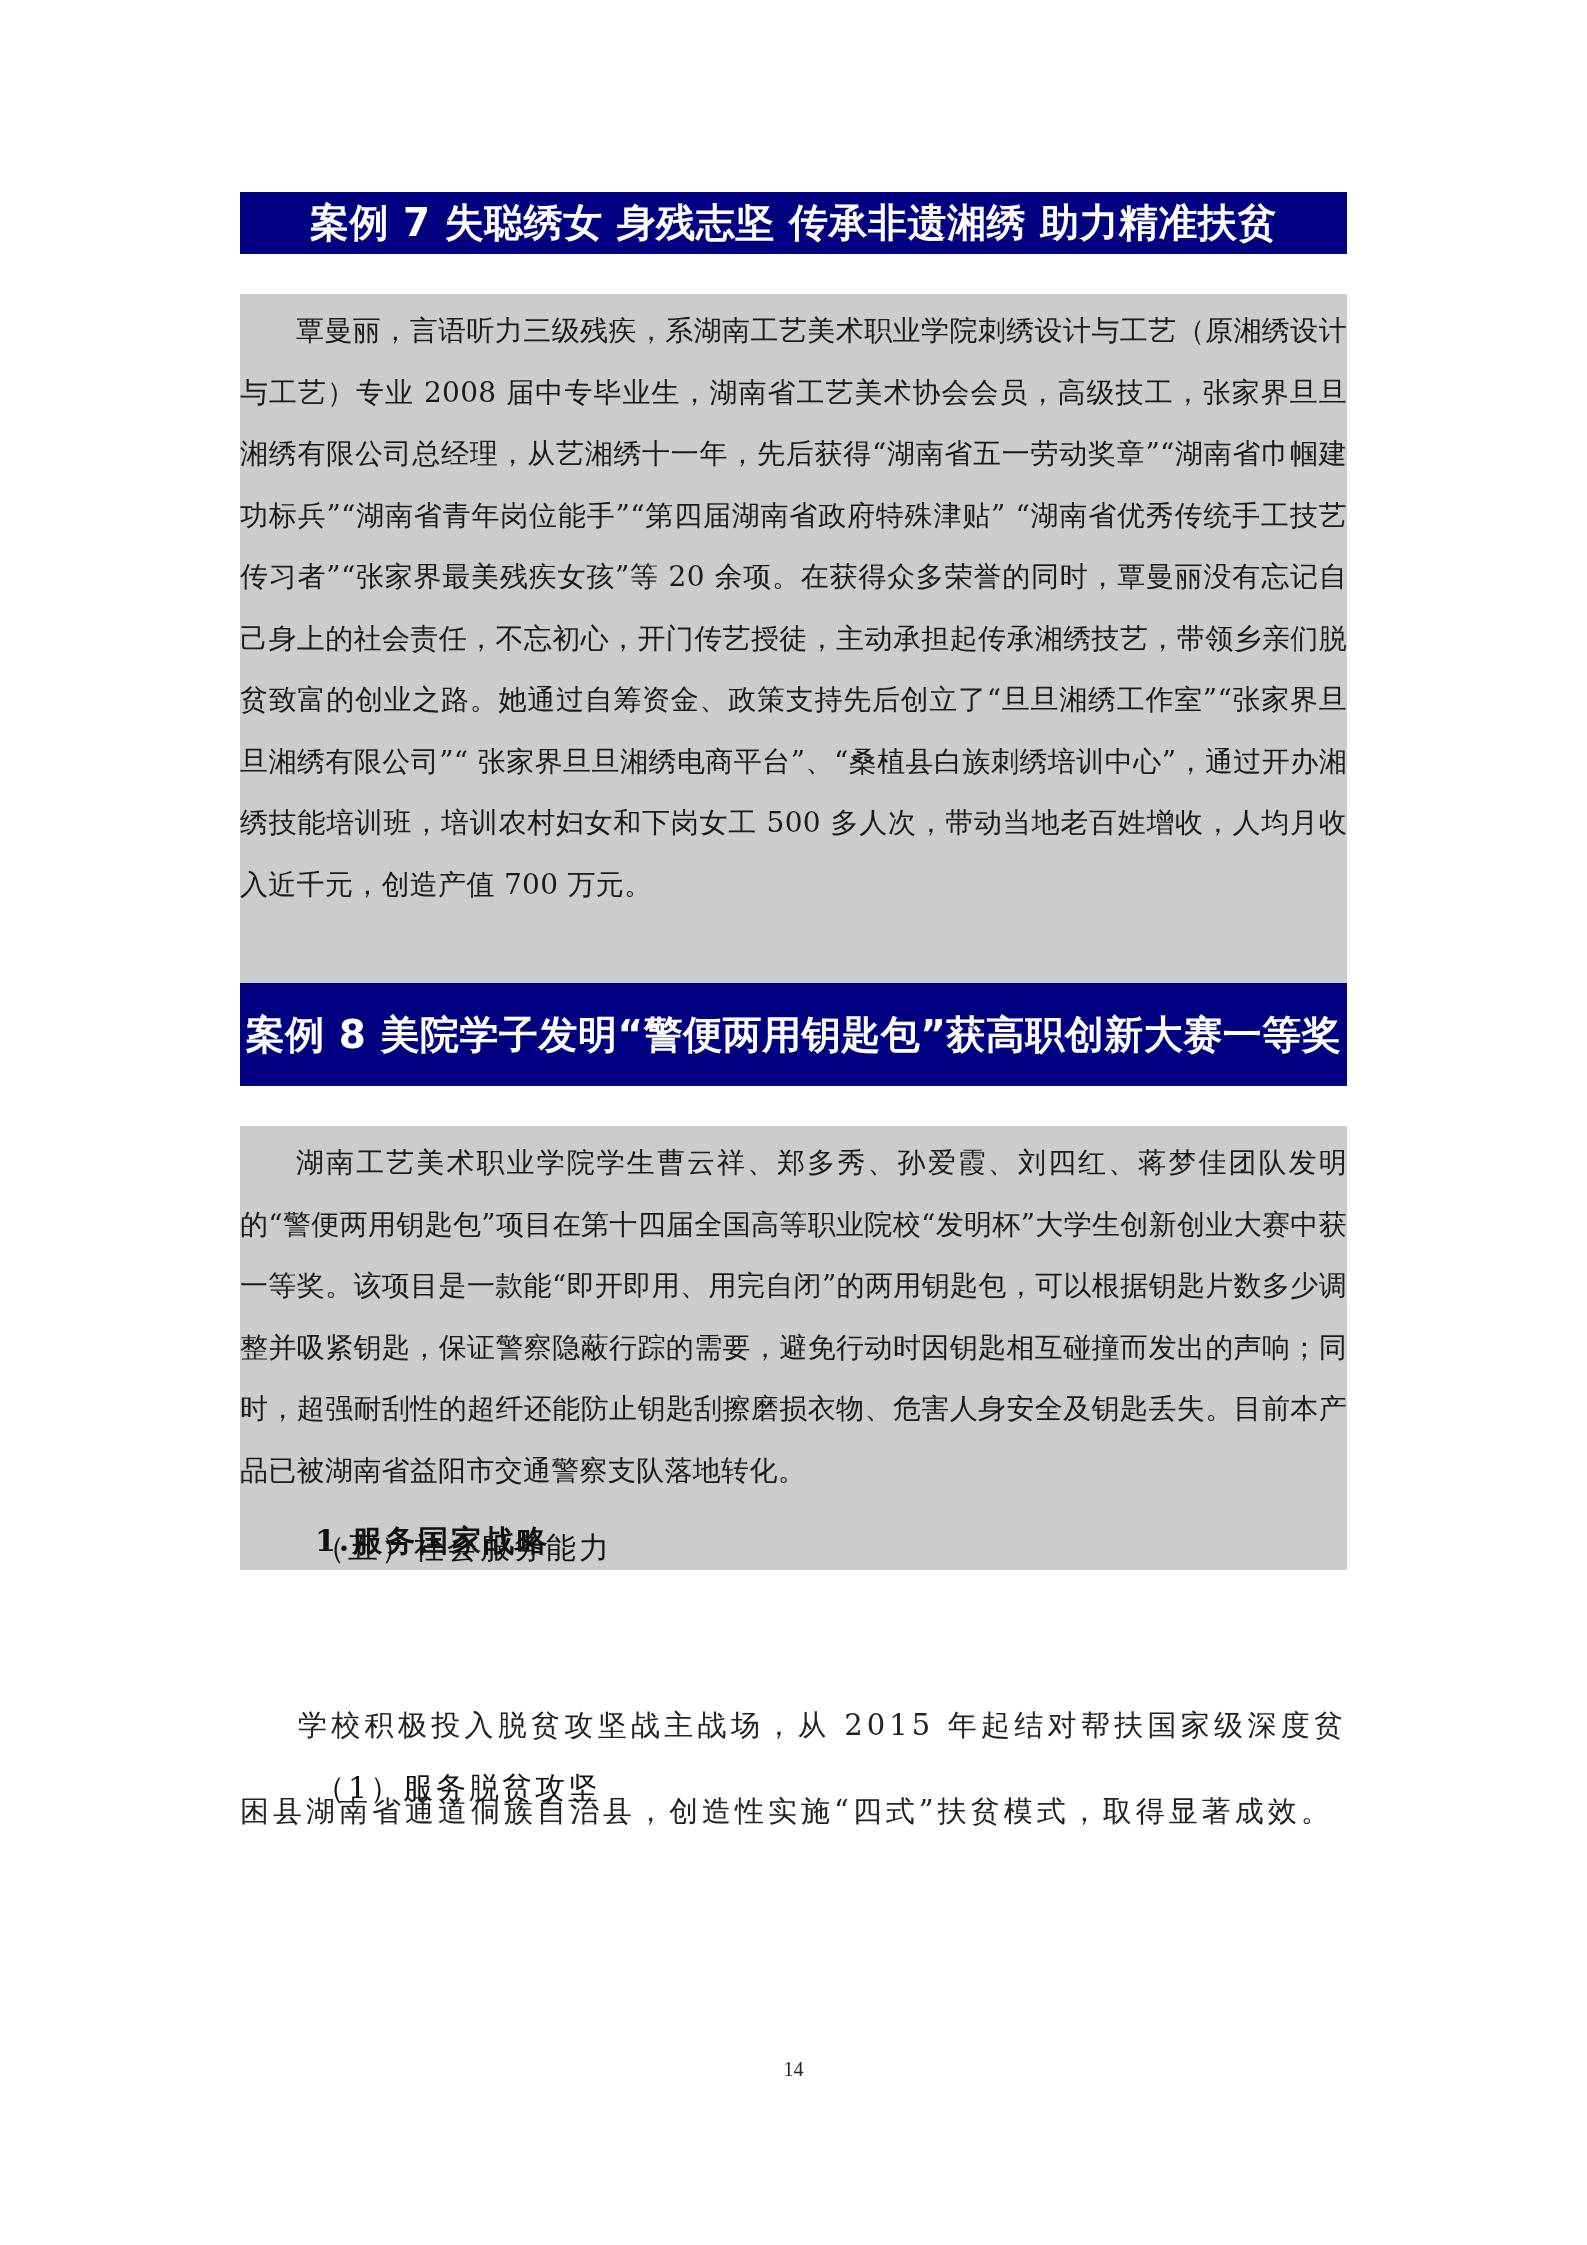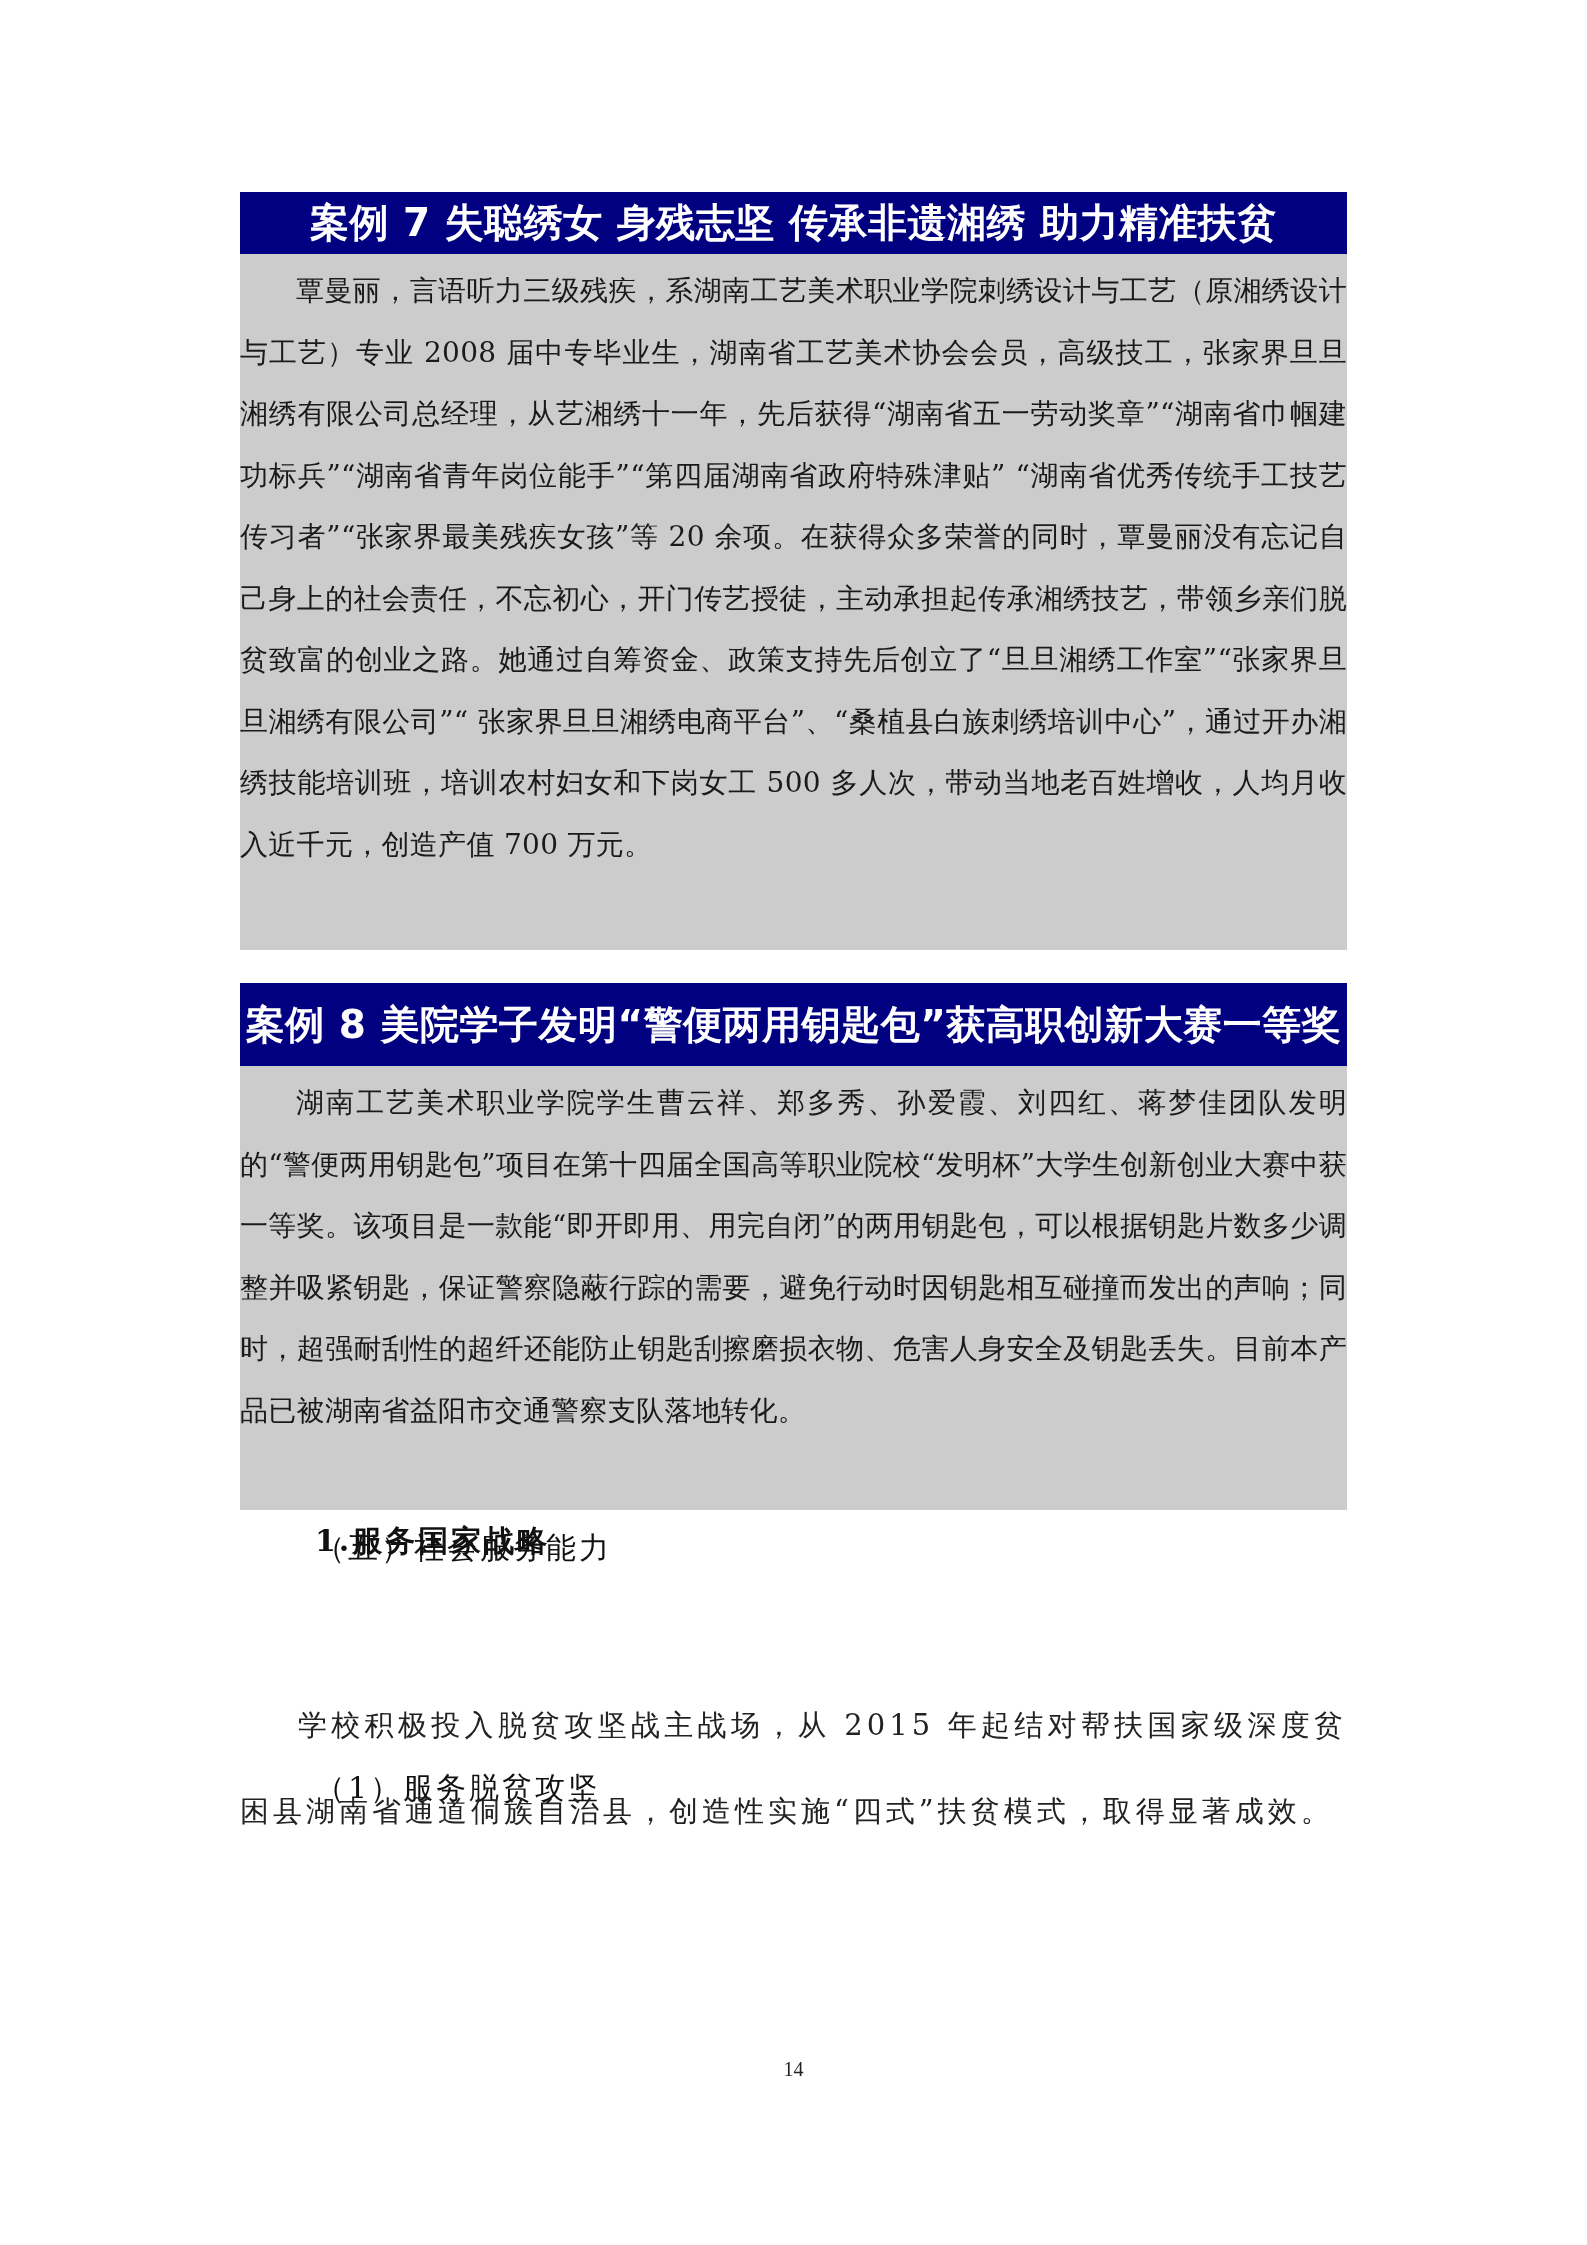--- a/index.html
+++ b/index.html
@@ -1,41 +1,41 @@
 <!DOCTYPE html>
 <html><head>
 <meta charset="utf-8">
 <style>
   html, body { margin:0; padding:0; background:#ffffff; }
   body { width:1587px; height:2245px; position:relative; overflow:hidden;
          font-family: "DejaVu Serif", "Liberation Serif", serif; color:#111; }
   .case-box { position:absolute; left:240px; width:1107px; }
   .case-header { background:#000080; color:#ffffff; height:62px; display:flex; align-items:center; justify-content:center;
                  font-family:"DejaVu Sans","Liberation Sans",sans-serif; font-weight:bold; font-size:39px; letter-spacing:0.5px; }
-  .case-body { background:#cccccc; padding:6px 0 16px 0; }
+  .case-body { background:#cccccc; padding:6px 0 16px 0;margin-top:40px; }
   .case-body p { margin:0; font-size:28px; line-height:61.5px; text-align:justify; text-align-last:left; color:#1a1a1a; letter-spacing:0.3px; }
   .indent { text-indent:2em; }
   .heading { position:absolute; left:315px; font-size:30px; color:#111; letter-spacing:3px;text-align:center; }
   .body-text { position:absolute; left:240px; width:1107px; }
   .body-text p { margin:0; font-size:29px; line-height:86px; letter-spacing:4px; text-align:justify; text-align-last:left; color:#222; }
   .page-num { position:absolute; left:0; width:1587px; top:2058px; text-align:center;
               font-family:Liberation Serif, serif; font-size:20px; color:#222; }
 </style>
 </head>
 <body>
 
 <div class="case-box" style="top:192px;">
   <div class="case-header">案例 7 失聪绣女 身残志坚 传承非遗湘绣 助力精准扶贫</div>
   <div class="case-body" style="height:674px;">
     <p class="indent">覃曼丽，言语听力三级残疾，系湖南工艺美术职业学院刺绣设计与工艺（原湘绣设计与工艺）专业 2008 届中专毕业生，湖南省工艺美术协会会员，高级技工，张家界旦旦湘绣有限公司总经理，从艺湘绣十一年，先后获得“湖南省五一劳动奖章”“湖南省巾帼建功标兵”“湖南省青年岗位能手”“第四届湖南省政府特殊津贴” “湖南省优秀传统手工技艺传习者”“张家界最美残疾女孩”等 20 余项。在获得众多荣誉的同时，覃曼丽没有忘记自己身上的社会责任，不忘初心，开门传艺授徒，主动承担起传承湘绣技艺，带领乡亲们脱贫致富的创业之路。她通过自筹资金、政策支持先后创立了“旦旦湘绣工作室”“张家界旦旦湘绣有限公司”“ 张家界旦旦湘绣电商平台”、“桑植县白族刺绣培训中心”，通过开办湘绣技能培训班，培训农村妇女和下岗女工 500 多人次，带动当地老百姓增收，人均月收入近千元，创造产值 700 万元。</p>
   </div>
 </div>
 
 <div class="case-box" style="top:983px;">
-  <div class="case-header" style="height:83px;">案例 8 美院学子发明“警便两用钥匙包”获高职创新大赛一等奖</div>
+  <div class="case-header" style="height:103px;">案例 8 美院学子发明“警便两用钥匙包”获高职创新大赛一等奖</div>
   <div class="case-body" style="height:422px;">
     <p class="indent">湖南工艺美术职业学院学生曹云祥、郑多秀、孙爱霞、刘四红、蒋梦佳团队发明的“警便两用钥匙包”项目在第十四届全国高等职业院校“发明杯”大学生创新创业大赛中获一等奖。该项目是一款能“即开即用、用完自闭”的两用钥匙包，可以根据钥匙片数多少调整并吸紧钥匙，保证警察隐蔽行踪的需要，避免行动时因钥匙相互碰撞而发出的声响；同时，超强耐刮性的超纤还能防止钥匙刮擦磨损衣物、危害人身安全及钥匙丢失。目前本产品已被湖南省益阳市交通警察支队落地转化。</p>
   </div>
 </div>
 
 <div class="heading" style="top:1528px;">（五）社会服务能力</div>
 <div class="heading" style="top:1521px;font-weight:bold;">1.服务国家战略</div>
 <div class="heading" style="top:1768px;">（1）服务脱贫攻坚</div>
 
 <div class="body-text" style="top:1682px;">

